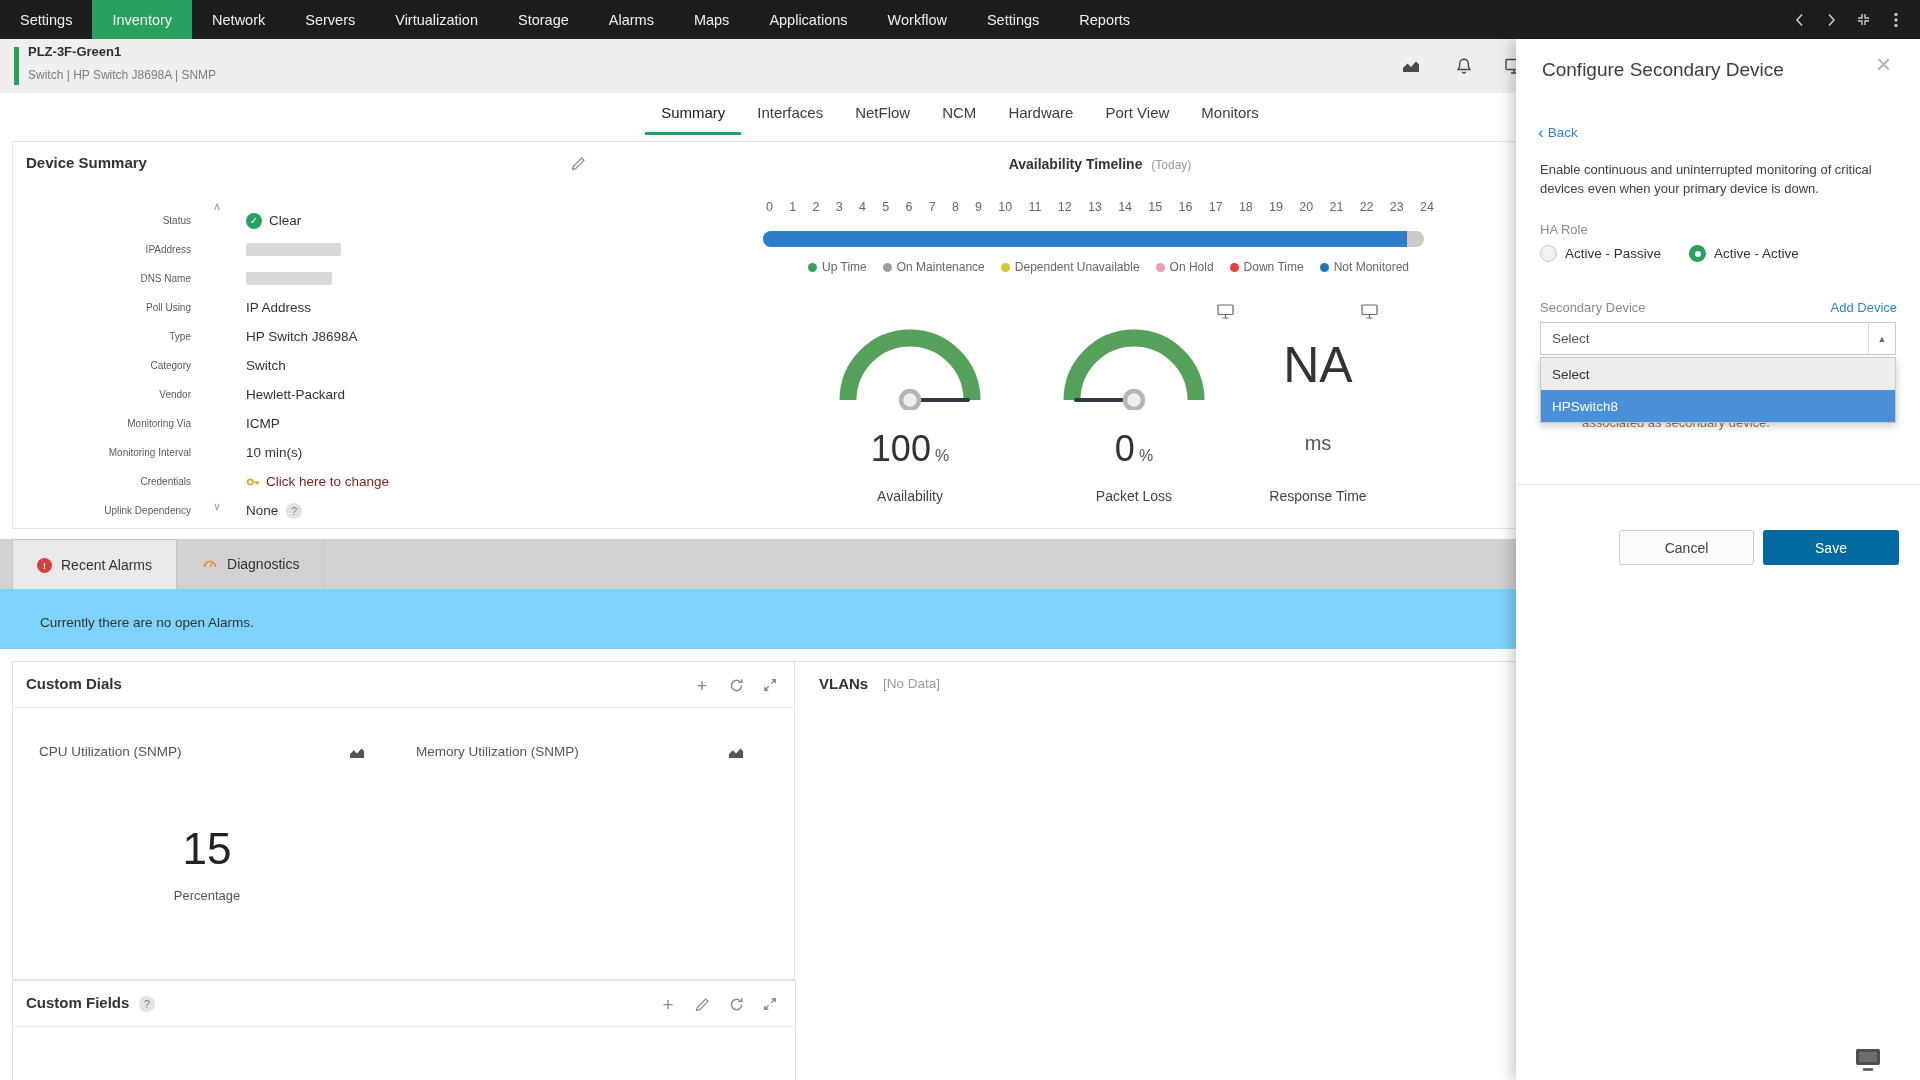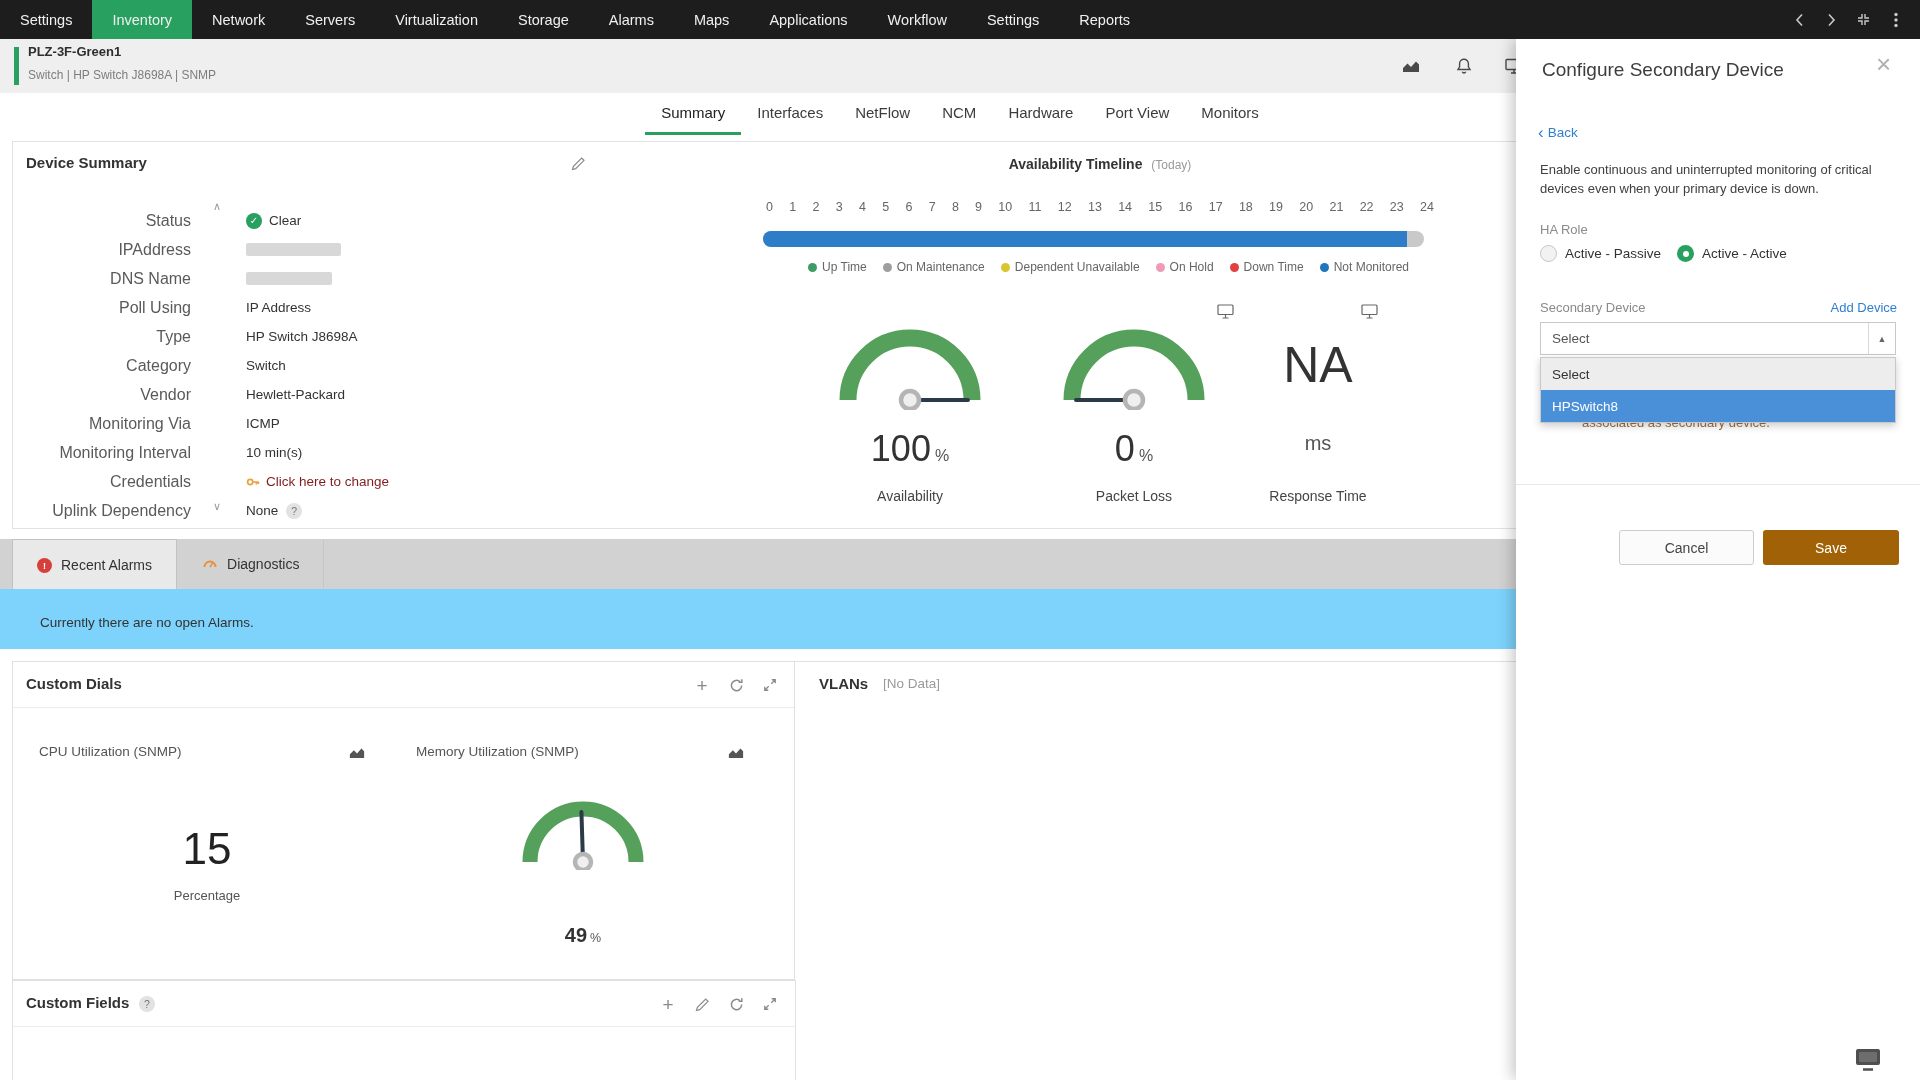--- a/index.html
+++ b/index.html
@@ -34,21 +34,21 @@
 
 
 .summary-panel{position:absolute;top:141px;left:12px;width:1893px;height:388px;border:1px solid #e2e2e2;background:#fff}
 .ds-title{position:absolute;left:13px;top:12px}
 .ds-edit{position:absolute;left:558px;top:14px;cursor:pointer}
 .ds-scroll{position:absolute;left:200px;font-size:11px;color:#9a9a9a;cursor:pointer}
 .ds-scroll.up{top:58px}
 .ds-scroll.down{top:358px}
 .ds-rows{position:absolute;left:0;top:64px;width:660px}
 .ds-row{display:flex;align-items:center;height:29px}
-.ds-label{width:178px;text-align:right;font-size:16px;color:#5a5a5a;flex:none}
+.ds-label{width:178px;text-align:right;font-size:10px;color:#5a5a5a;flex:none}
 .ds-value{margin-left:55px;font-size:13.5px;color:#333;display:flex;align-items:center}
 .status-dot{display:inline-flex;width:16px;height:16px;border-radius:50%;color:#fff;font-size:10px;align-items:center;justify-content:center;margin-right:7px}
 .redacted-bar{display:inline-block;height:13px;background:#d8d8d8;border-radius:2px}
 .key-icon-wrap{margin-right:6px;display:inline-flex}
 .link-text{cursor:pointer}
 
 
 .avail-title{position:absolute;left:757px;top:14px;width:660px;text-align:center;font-size:14px;color:#333}
 .avail-title .bold{font-weight:bold}
 .avail-title .muted{color:#999;font-size:12px;margin-left:5px}
@@ -107,21 +107,21 @@
 .cf-col-0{padding-left:26px;width:398px}
 
 
 .side-panel{position:absolute;top:39px;left:1516px;width:404px;height:1041px;background:#fff;box-shadow:-4px 0 14px rgba(0,0,0,.22);z-index:50}
 .sp-title{position:absolute;left:26px;top:20px;font-size:19px;color:#3d3d3d}
 .sp-close{position:absolute;left:360px;top:12px;font-size:26px;color:#b0b0b0;cursor:pointer;line-height:1}
 .sp-back{position:absolute;left:22px;top:85px;font-size:13.5px;color:#2f7fd1;cursor:pointer;display:flex;align-items:center;gap:4px}
 .back-chevron{font-size:17px;line-height:1}
 .sp-desc{position:absolute;left:24px;top:122px;width:356px;font-size:13px;color:#404040;line-height:1.45}
 .sp-label{position:absolute;left:24px;font-size:13px;color:#8a8a8a}
-.ha-options{position:absolute;left:24px;top:206px;display:flex;gap:16px;align-items:center}
+.ha-options{position:absolute;left:24px;top:206px;display:flex;gap:28px;align-items:center}
 .radio-option{display:inline-flex;align-items:center;gap:8px;cursor:pointer}
 .radio-circle{width:17px;height:17px;border-radius:50%;background:#f2f2f2;border:1px solid #c5c5c5;position:relative;flex:none}
 .radio-circle.selected{border:none}
 .radio-circle.selected::after{content:"";position:absolute;left:5.5px;top:5.5px;width:6px;height:6px;border-radius:50%;background:#fff}
 .radio-label{font-size:13.5px;color:#333}
 .add-device{position:absolute;right:23px;top:261px;font-size:13px;color:#2f7fd1;cursor:pointer}
 .sp-select{position:absolute;left:24px;top:283px;width:356px;height:33px;border:1px solid #c9c9c9;background:#fff;cursor:pointer}
 .sel-text{position:absolute;left:11px;top:8px;font-size:13.5px;color:#555}
 .sel-caret{position:absolute;right:0;top:0;width:27px;height:31px;border-left:1px solid #d8d8d8;display:flex;align-items:center;justify-content:center}
 .caret-tri{font-size:9px;color:#666}
@@ -436,28 +436,20 @@
     <span class="mini-chart-icon" style="left:336px"><svg width="16" height="12" viewBox="0 0 18 13">
           <path d="M1 12V8l4.5-4.5L9 7l5-5.5 3 3V12z" fill="#555"></path>
         </svg></span>
     <div class="cpu-number">15</div>
     <div class="cpu-unit">Percentage</div>
 
     <div class="widget-title" style="left:403px">Memory Utilization (SNMP)</div>
     <span class="mini-chart-icon" style="left:715px"><svg width="16" height="12" viewBox="0 0 18 13">
           <path d="M1 12V8l4.5-4.5L9 7l5-5.5 3 3V12z" fill="#555"></path>
         </svg></span>
-    <div class="gauge-wrap small" style="left:495px">
-      <svg width="150" height="86" viewBox="0 0 150 86">
-        <path class="gauge-arc" d="M 22 78 A 53 53 0 0 1 128 78" fill="none" stroke-width="15" stroke="#55a05a"></path>
-        <line class="gauge-needle" x1="75" y1="78" x2="75" y2="28" transform="rotate(-1.7999999999999972 75 78)"></line>
-        <circle class="gauge-knob" cx="75" cy="78" r="8"></circle>
-      </svg>
-      <div class="mem-value"><span>49</span><span class="mem-unit">%</span></div>
-    </div>
   </section>
 
   <section class="vlans-panel">
     <span class="panel-title">VLANs</span>
     <span class="no-data">[No Data]</span>
   </section>
 
   <section class="fields-panel">
     <div class="panel-header">
       <span class="panel-title">Custom Fields</span>
@@ -512,21 +504,21 @@
         </span>
     </div>
     <div class="helper-text">associated as secondary device.</div>
     <div class="sp-dropdown">
         <div class="dd-option">Select</div>
         <div class="dd-option highlighted" style="background: rgb(74, 144, 217);">HPSwitch8</div>
       </div>
     <div class="sp-divider"></div>
     <div class="sp-buttons">
       <button class="btn-cancel">Cancel</button>
-      <button class="btn-save" style="background: #a16207;">Save</button>
+      <button class="btn-save" style="background: #0369a1;">Save</button>
     </div>
     <span class="corner-icon"><svg width="28" height="25" viewBox="0 0 28 25">
           <rect x="2" y="2" width="24" height="16" rx="2" fill="#4f4f4f"></rect>
           <rect x="5" y="5" width="18" height="10" rx="1" fill="#6d6d6d"></rect>
           <path d="M9 22.5h10" stroke="#4f4f4f" stroke-width="2.5"></path>
         </svg></span>
   </aside>
 
 </div>
 

